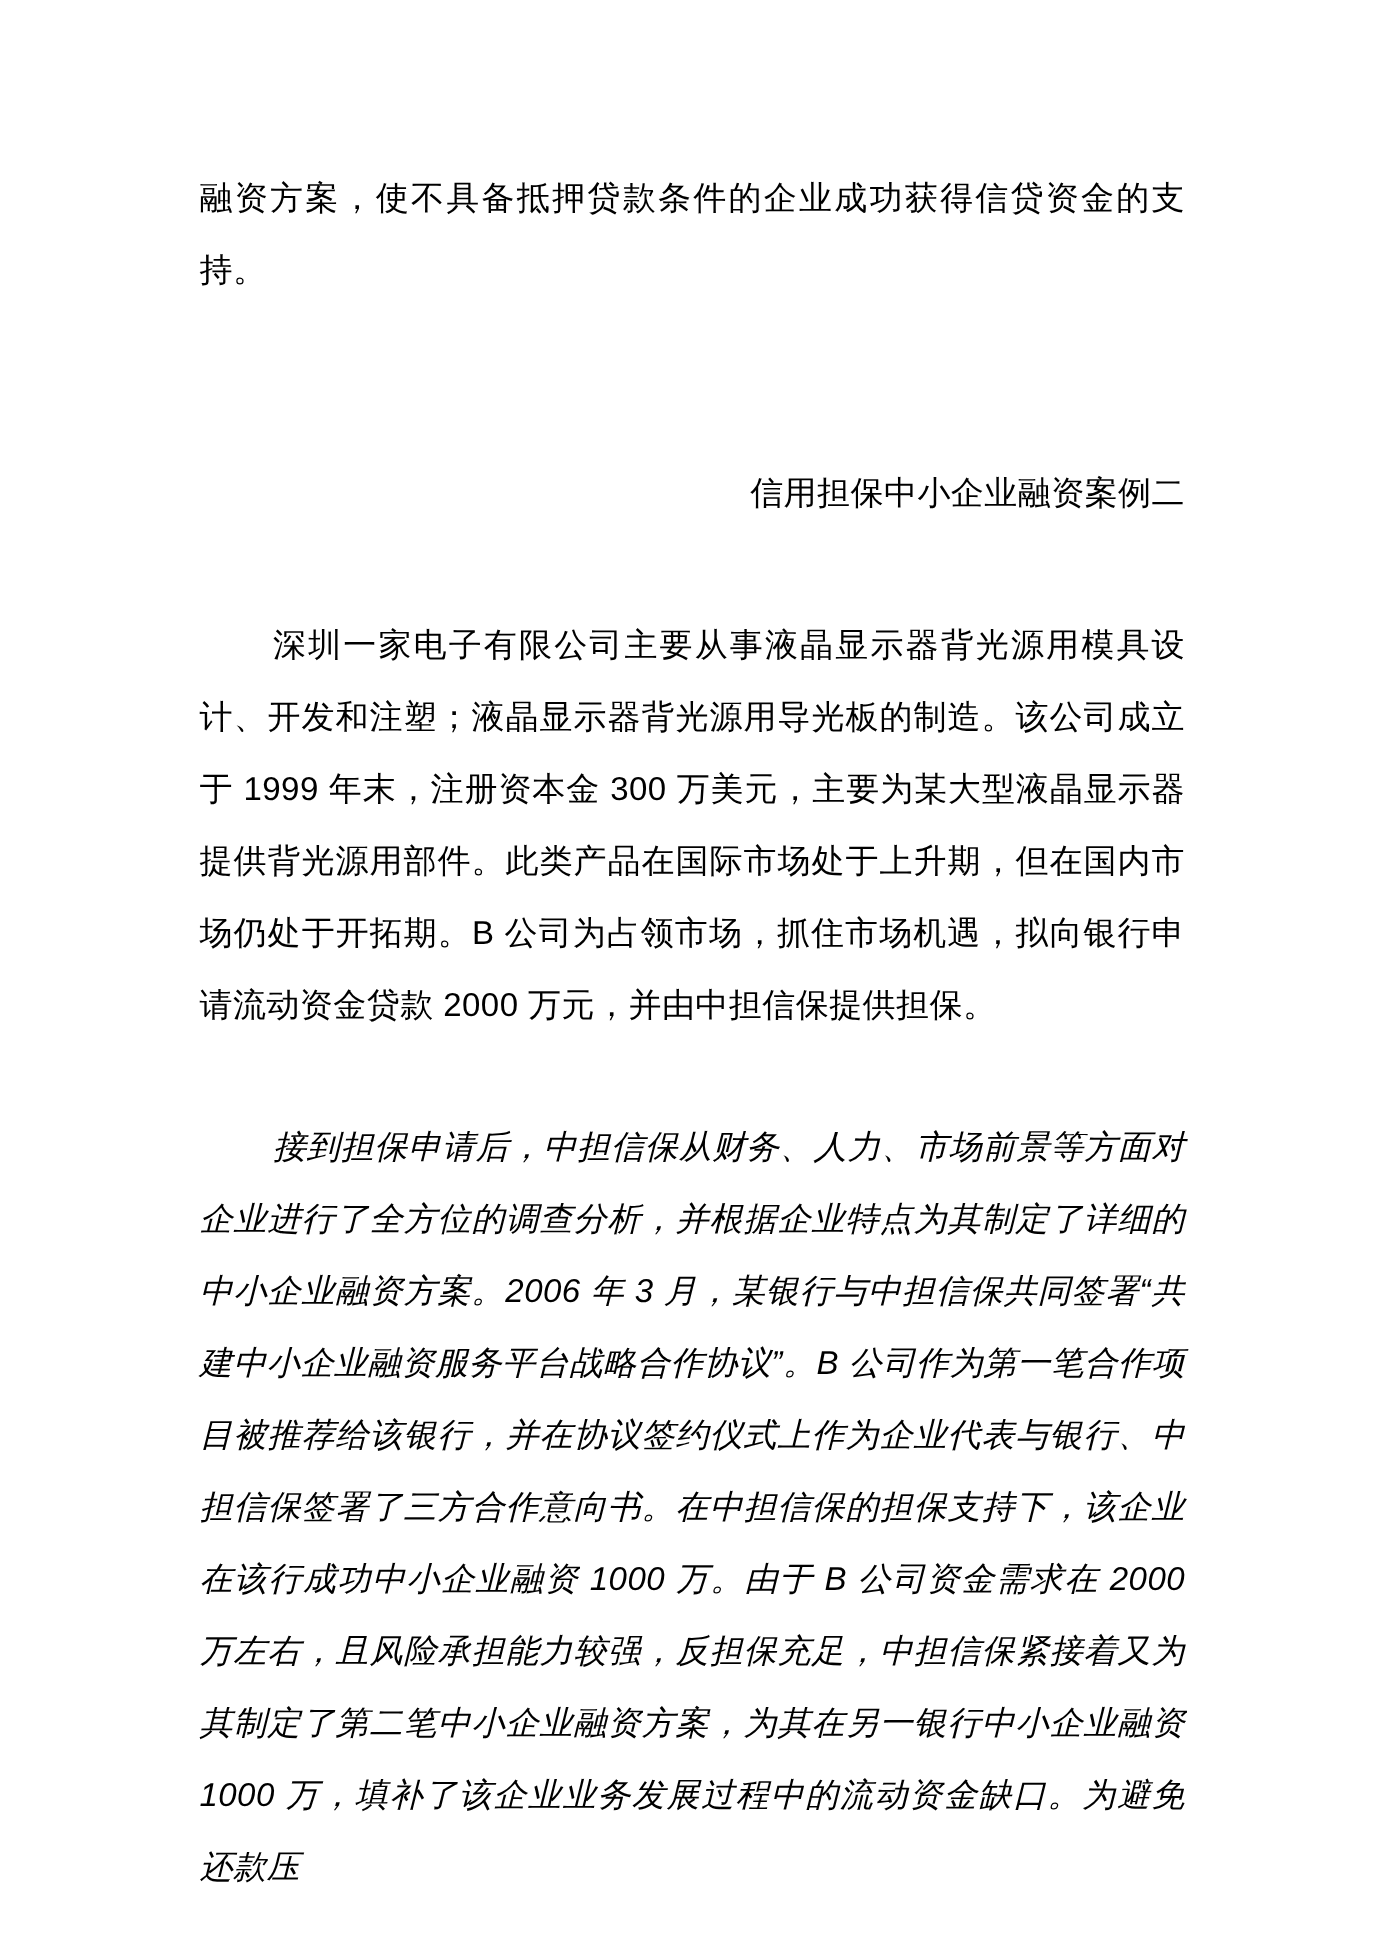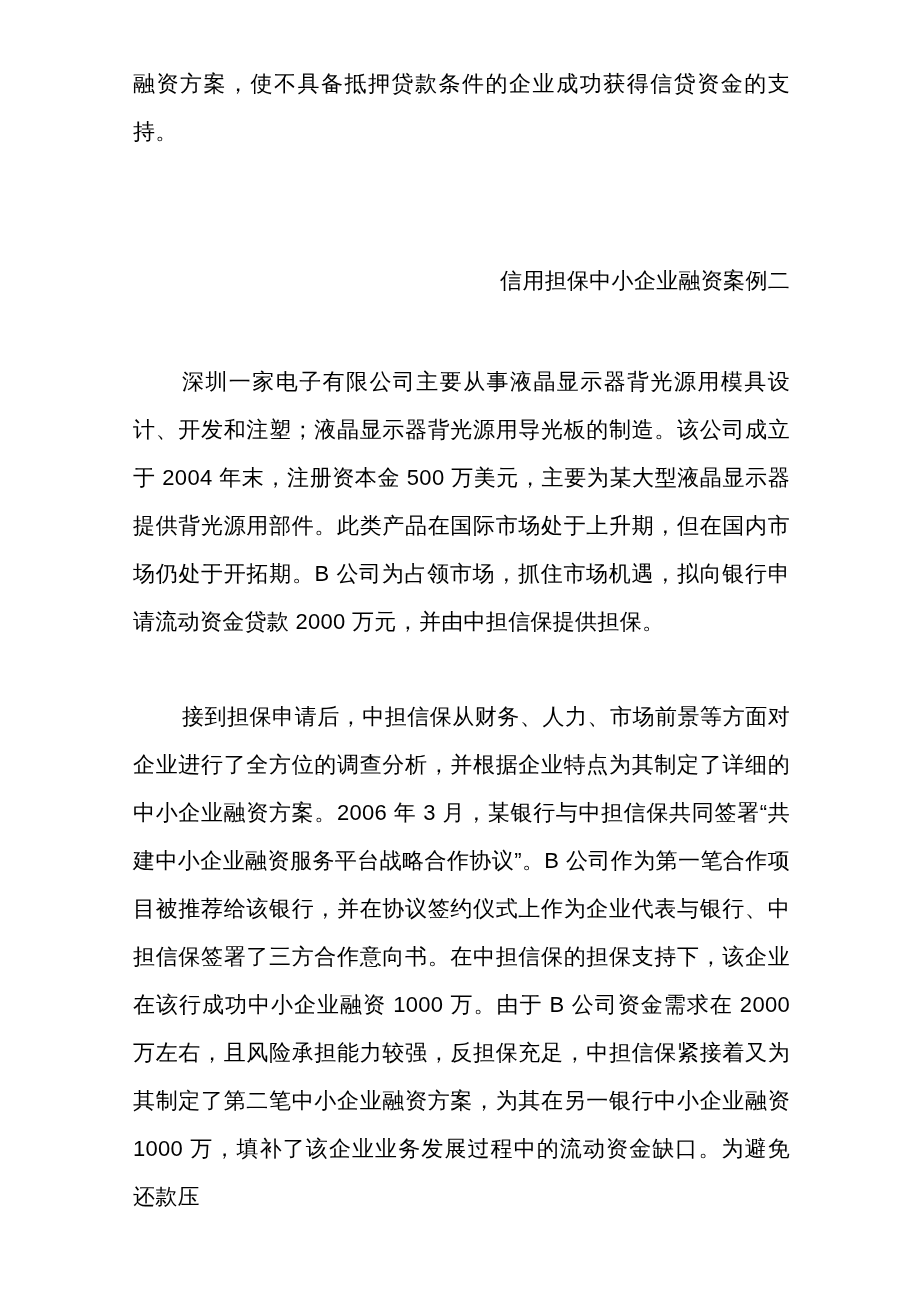--- a/index.html
+++ b/index.html
@@ -13,21 +13,21 @@
   .page {
     position: relative;
     width: 920px;
     height: 1302px;
     background: #ffffff;
     box-sizing: border-box;
   }
   .content {
     box-sizing: border-box;
     width: 920px;
-    padding: 60px 130px 0 133px;
+    padding: 108px 130px 0 133px;
     
     font-family: "Liberation Sans", "DejaVu Sans", serif;
     font-size: 22px;
     line-height: 48px;
     color: #000000;
     text-align: justify;
     letter-spacing: 0.3px;
   }
   .para {
     margin: 0;
@@ -37,30 +37,31 @@
   }
   .para.heading {
     margin-top: 101px;
     text-align: right;
   }
   .para.company-intro {
     margin-top: 53px;
   }
   .para.guarantee-process {
     margin-top: 47px;
+    font-style: italic;
   }
 </style>
 </head>
 <body>
 
 <div class="page">
   <div class="content">
 
     <p class="para continuation">融资方案，使不具备抵押贷款条件的企业成功获得信贷资金的支持。</p>
 
     <p class="para heading indent">信用担保中小企业融资案例二</p>
 
-    <p class="para company-intro indent">深圳一家电子有限公司主要从事液晶显示器背光源用模具设计、开发和注塑；液晶显示器背光源用导光板的制造。该公司成立于 2004 年末，注册资本金 500 万美元，主要为某大型液晶显示器提供背光源用部件。此类产品在国际市场处于上升期，但在国内市场仍处于开拓期。B 公司为占领市场，抓住市场机遇，拟向银行申请流动资金贷款 2000 万元，并由中担信保提供担保。</p>
+    <p class="para company-intro indent">深圳一家电子有限公司主要从事液晶显示器背光源用模具设计、开发和注塑；液晶显示器背光源用导光板的制造。该公司成立于 1999 年末，注册资本金 300 万美元，主要为某大型液晶显示器提供背光源用部件。此类产品在国际市场处于上升期，但在国内市场仍处于开拓期。B 公司为占领市场，抓住市场机遇，拟向银行申请流动资金贷款 2000 万元，并由中担信保提供担保。</p>
 
     <p class="para guarantee-process indent">接到担保申请后，中担信保从财务、人力、市场前景等方面对企业进行了全方位的调查分析，并根据企业特点为其制定了详细的中小企业融资方案。2006 年 3 月，某银行与中担信保共同签署“共建中小企业融资服务平台战略合作协议”。B 公司作为第一笔合作项目被推荐给该银行，并在协议签约仪式上作为企业代表与银行、中担信保签署了三方合作意向书。在中担信保的担保支持下，该企业在该行成功中小企业融资 1000 万。由于 B 公司资金需求在 2000 万左右，且风险承担能力较强，反担保充足，中担信保紧接着又为其制定了第二笔中小企业融资方案，为其在另一银行中小企业融资 1000 万，填补了该企业业务发展过程中的流动资金缺口。为避免还款压</p>
 
   </div>
 </div>
 
 </body></html>

